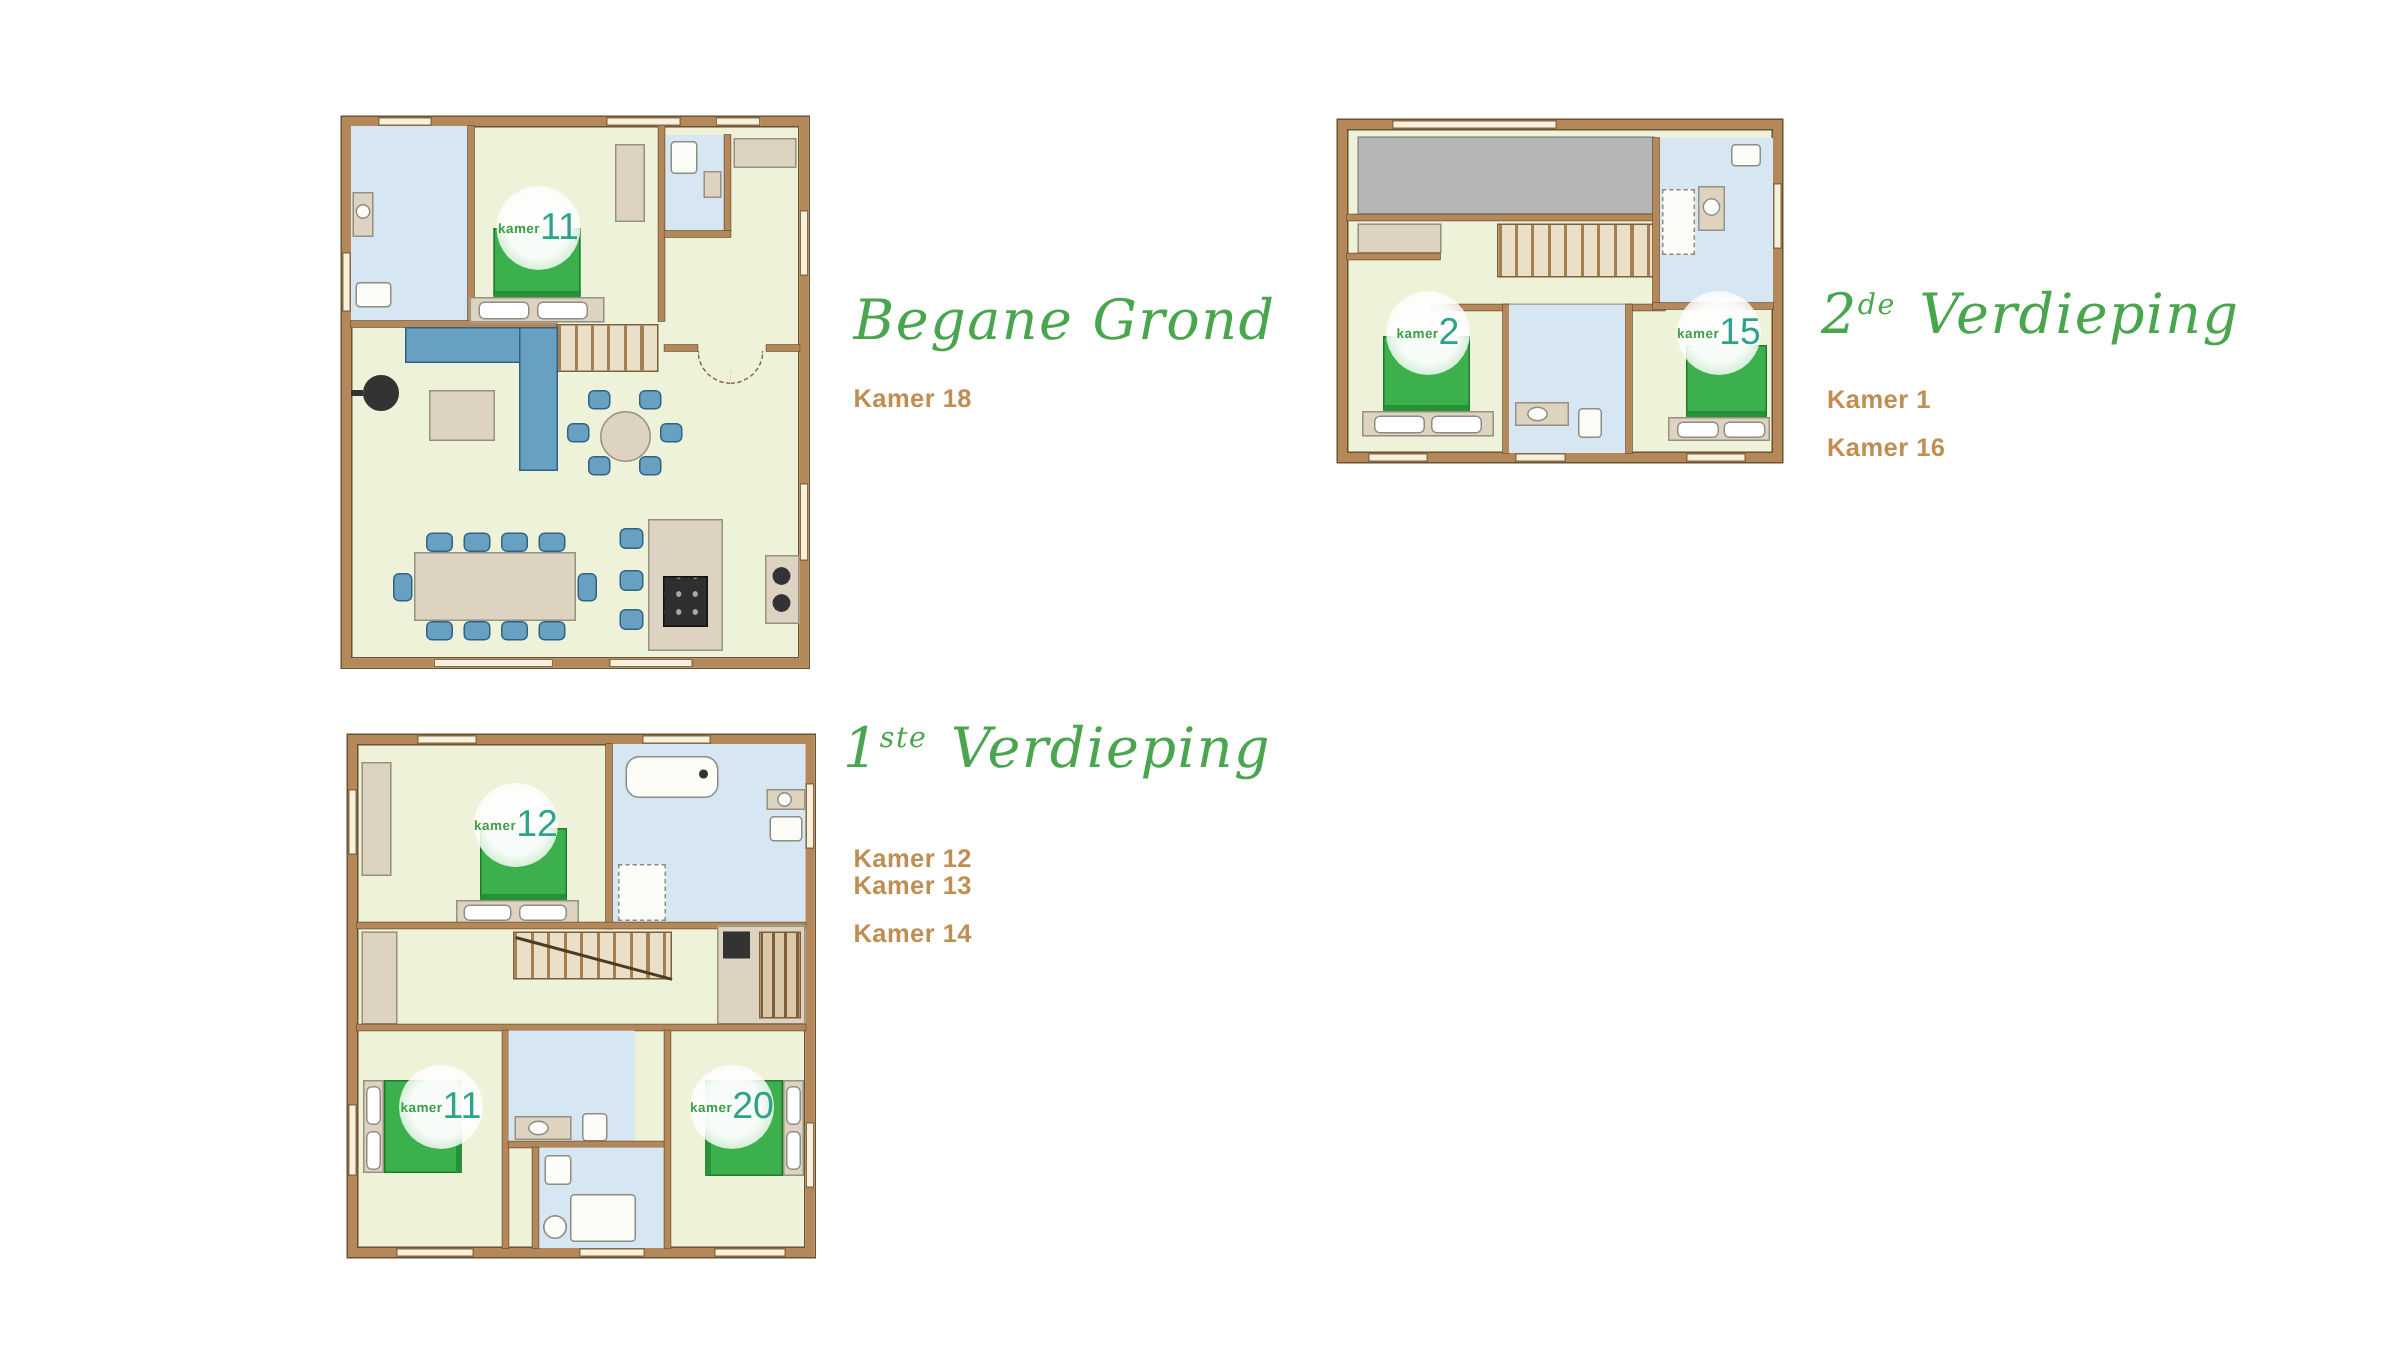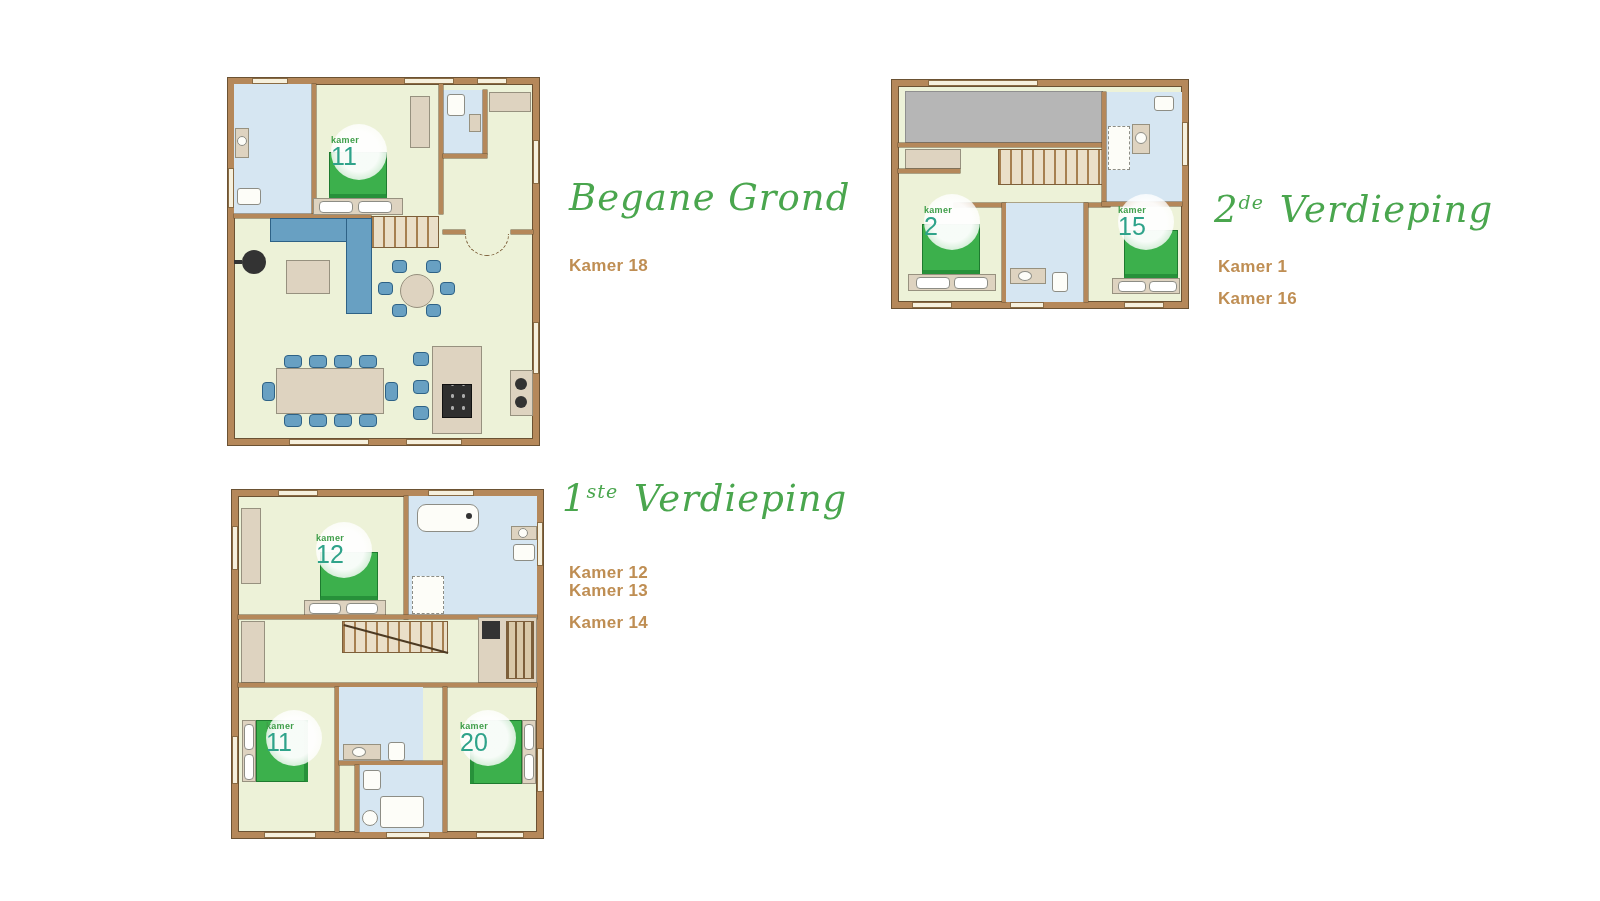--- a/index.html
+++ b/index.html
@@ -19,21 +19,21 @@
   .wf{background:#fdfdf8;border:1px solid #8d8d85;border-radius:3px}
   .bed{background:var(--bed);border:1px solid #1e7a2f}
   .pill{background:#fff;border:1px solid #8d8d85;border-radius:4px}
   .chair{background:var(--blue);border:1px solid #2e6286;border-radius:4px}
   .sofa{background:var(--blue);border:1px solid #2e6286}
   .stairs{background:repeating-linear-gradient(90deg,#a67f50 0 2px,#eadfc8 2px 11px);border:1px solid #7d5f3a}
   .win{background:#f6f0dd;border:1px solid #8a6b43}
   .gray{background:var(--gray);border:1px solid #8f8f8f}
   .dark{background:#333}
   .circ{border-radius:50%}
-  .badge{display:flex;flex-direction:column;align-items:flex-start;justify-content:center;
+  .badge{display:flex;flex-direction:row;align-items:center;justify-content:center;
          background:radial-gradient(circle, rgba(255,255,255,.96) 50%, rgba(255,255,255,.55) 100%);
          border-radius:50%;z-index:6}
   .badge .bw{font-size:9px;font-weight:bold;color:var(--badge-word);line-height:1;letter-spacing:.3px}
   .badge .bn{font-size:25px;font-weight:normal;color:var(--badge-number);line-height:.95}
   .title{position:absolute;font-family:"DejaVu Serif",serif;font-style:italic;color:var(--title-green);
          font-size:37px;white-space:nowrap;letter-spacing:1px}
   .title sup{font-size:19px;margin-right:3px}
   .rlabel{position:absolute;font-weight:bold;font-size:17px;color:var(--label-brown);letter-spacing:.3px;white-space:nowrap}
   .arcL{border-left:1px dashed #7d5f3a;border-bottom:1px dashed #7d5f3a;border-radius:0 0 0 100%}
   .arcR{border-right:1px dashed #7d5f3a;border-bottom:1px dashed #7d5f3a;border-radius:0 0 100% 0}
@@ -240,21 +240,21 @@
     <span class="bn">15</span>
   </div>
 
   <div class="win" style="left:30px;top:-6px;width:110px;height:6px"></div>
   <div class="win" style="left:284px;top:36px;width:6px;height:44px"></div>
   <div class="win" style="left:14px;top:216px;width:40px;height:6px"></div>
   <div class="win" style="left:112px;top:216px;width:34px;height:6px"></div>
   <div class="win" style="left:226px;top:216px;width:40px;height:6px"></div>
 </div>
 
-<div class="title" style="left:566px;top:176px"><span></span><sup></sup><span>Begane Grond</span></div>
+<div class="title" style="left:566px;top:192px"><span></span><sup></sup><span>Begane Grond</span></div>
 <div class="rlabel" style="left:569px;top:256px">Kamer 18</div>
 
 <div class="title" style="left:562px;top:477px"><span>1</span><sup>ste</sup><span> Verdieping</span></div>
 <div class="rlabel" style="left:569px;top:563px">Kamer 12</div>
 <div class="rlabel" style="left:569px;top:581px">Kamer 13</div>
 <div class="rlabel" style="left:569px;top:613px">Kamer 14</div>
 
 <div class="title" style="left:1214px;top:188px"><span>2</span><sup>de</sup><span> Verdieping</span></div>
 <div class="rlabel" style="left:1218px;top:257px">Kamer 1</div>
 <div class="rlabel" style="left:1218px;top:289px">Kamer 16</div>

